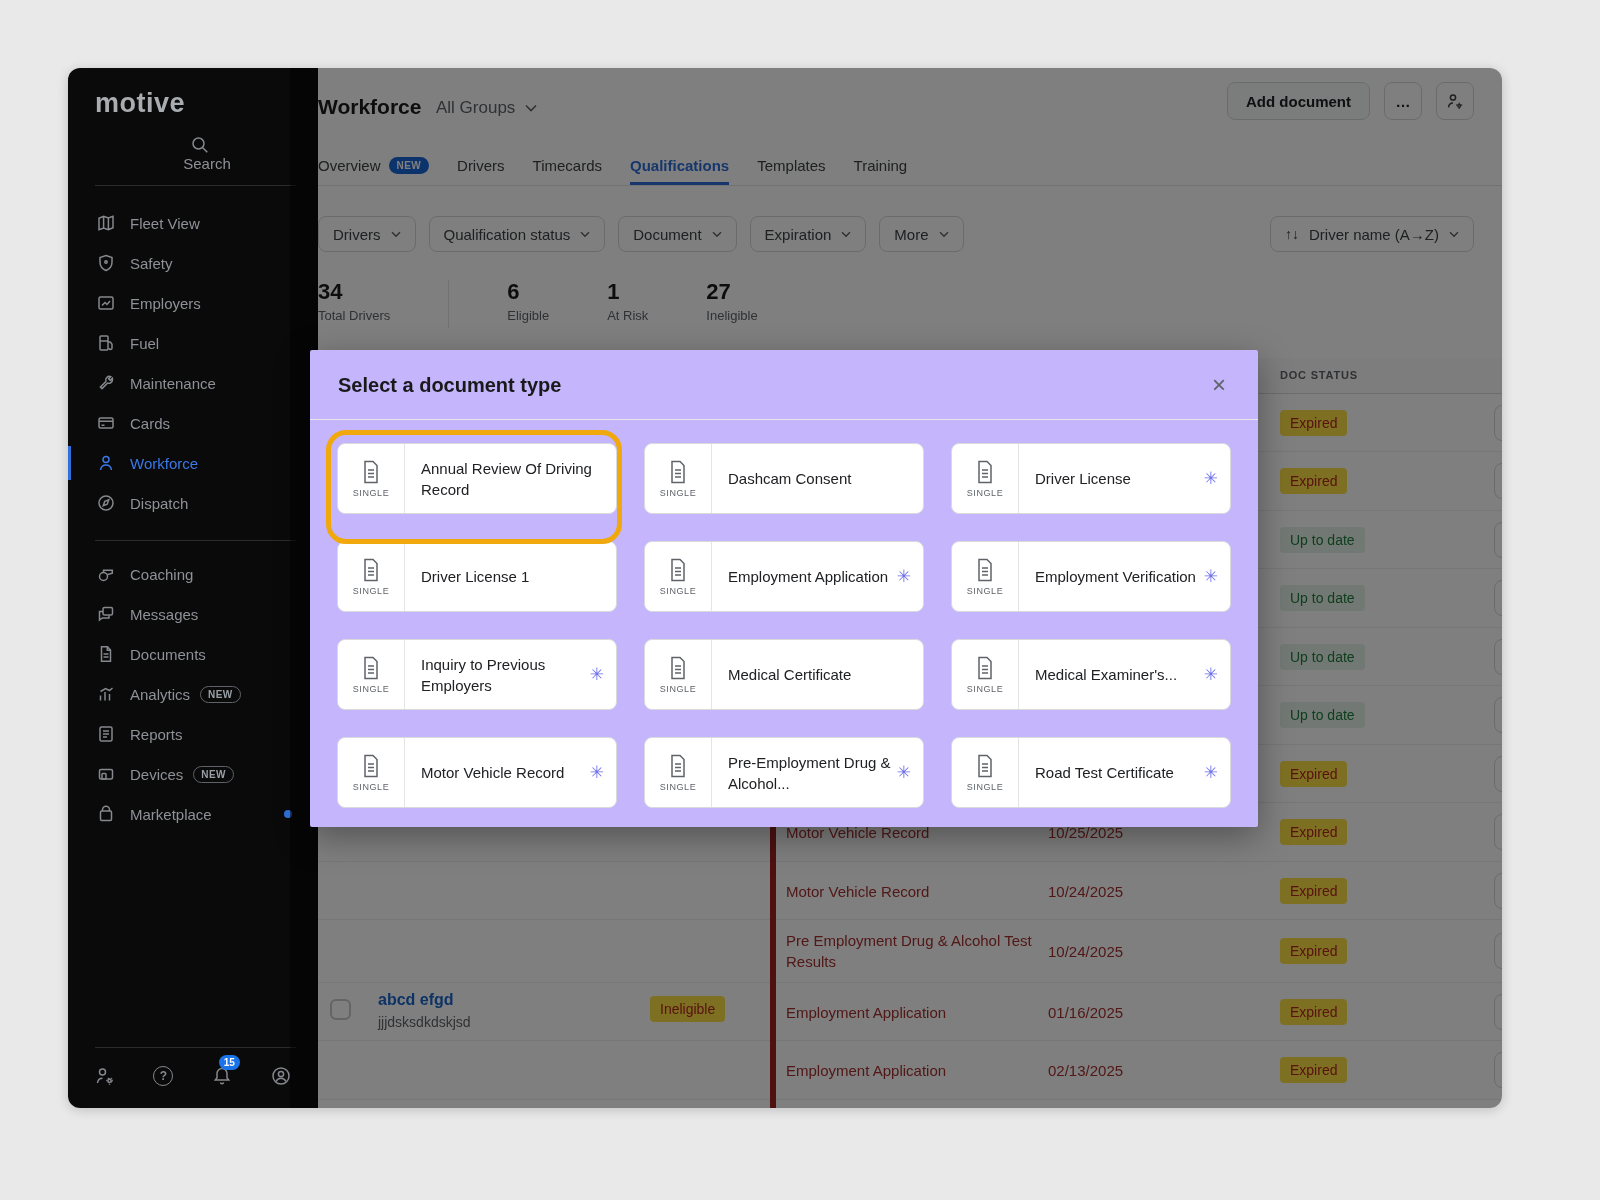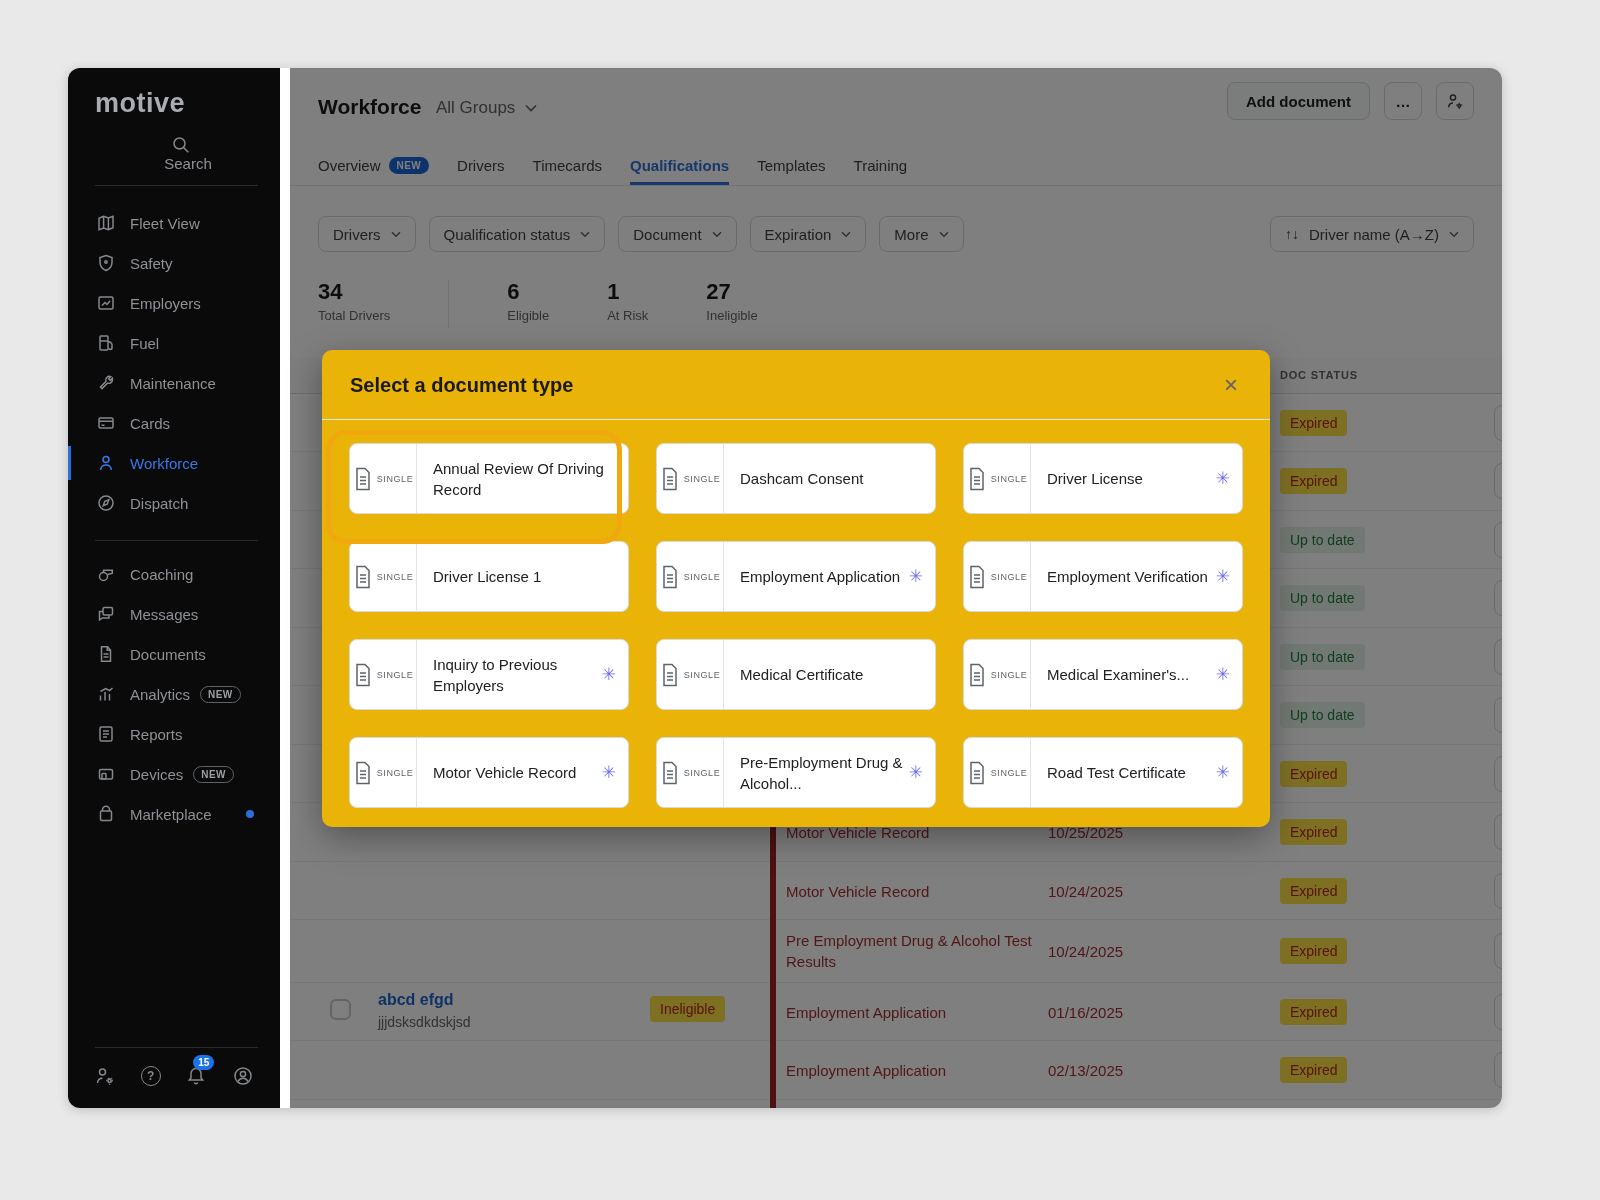--- a/index.html
+++ b/index.html
@@ -11,21 +11,21 @@
     position:relative;
     overflow:hidden;
   }
   .window {
     position:absolute; left:68px; top:68px; width:1434px; height:1040px;
     background:#fff; border-radius:12px; overflow:hidden;
     box-shadow:0 2px 12px rgba(0,0,0,0.18);
   }
   
   .sidebar {
-    position:absolute; left:0; top:0; width:212px; height:100%;
+    position:absolute; left:0; top:0; width:250px; height:100%;
     background:#0A0A0B; z-index:30;
   }
   .logo { position:absolute; left:27px; top:20px; font-size:27px; font-weight:700;
     color:#A9ACB0; letter-spacing:0.5px; }
   .side-item {
     position:relative; height:40px; display:flex; align-items:center;
     padding-left:28px; color:#8E9196; font-size:15px; cursor:pointer;
   }
   .side-item .s-ico { width:20px; height:20px; margin-right:14px; flex:0 0 20px; color:#85888C; }
   .side-item.active { color:#3B78E7; }
@@ -111,31 +111,31 @@
   .driver-cell { position:absolute; left:0; top:0; height:100%; width:480px; }
   .checkbox { position:absolute; left:40px; top:16px; width:21px; height:21px;
     border:2px solid #C6C9CD; border-radius:6px; background:#fff; }
   .drv-name { position:absolute; left:88px; top:8px; font-size:16px; font-weight:600; color:#1B66C9; cursor:pointer; }
   .drv-sub { position:absolute; left:88px; top:31px; font-size:14px; color:#5F6368; }
   .drv-status { position:absolute; left:360px; top:13px; }
   
   .overlay { position:absolute; left:222px; top:0; right:0; bottom:0;
     background:rgba(0,0,0,0.5); z-index:40; }
   .modal {
-    position:absolute; left:254px; top:282px; width:948px; height:477px; background:#eab308;
-    border-radius:10px; z-index:50; box-shadow:0 10px 34px rgba(0,0,0,0.35);
+    position:absolute; left:242px; top:282px; width:948px; height:477px; background:#c4b5fd;
+    border-radius:2px; z-index:50; box-shadow:0 10px 34px rgba(0,0,0,0.35);
   }
   .modal-hd { position:relative; height:70px; border-bottom:1px solid #E6E7E9; }
   .modal-title { position:absolute; left:28px; top:24px; font-size:20px; font-weight:700; color:#1A1A1A; }
   .modal-close { position:absolute; right:24px; top:20px; width:30px; height:30px; font-size:24px;
     color:#5F6368; display:flex; align-items:center; justify-content:center; cursor:pointer; }
   .card-grid { position:absolute; left:27px; top:93px; display:grid;
     grid-template-columns:repeat(3, 280px); grid-auto-rows:71px; gap:27px; }
   .doc-card { border:1px solid #D9DADC; border-radius:8px; display:flex; background:#fff; cursor:pointer; }
-  .dc-left { width:67px; border-right:1px solid #E3E4E6; display:flex; flex-direction:row;
+  .dc-left { width:67px; border-right:1px solid #E3E4E6; display:flex; flex-direction:column;
     align-items:center; justify-content:center; gap:4px; flex:0 0 67px; }
   .dc-left .d-ico { width:20px; height:24px; color:#5F6368; }
   .dc-single { font-size:9px; letter-spacing:0.6px; color:#5F6368; }
   .dc-body { flex:1; display:flex; align-items:center; padding:0 12px 0 16px; }
   .dc-title { flex:1; font-size:15px; color:#202124; line-height:21px; }
   .dc-star { font-size:17px; color:#6D6FE8; margin-left:6px; }
   .highlight-ring {
     position:absolute; left:258px; top:362px; width:296px; height:114px;
     border:5px solid #F0A80D; border-radius:20px; z-index:60; pointer-events:none;
   }

